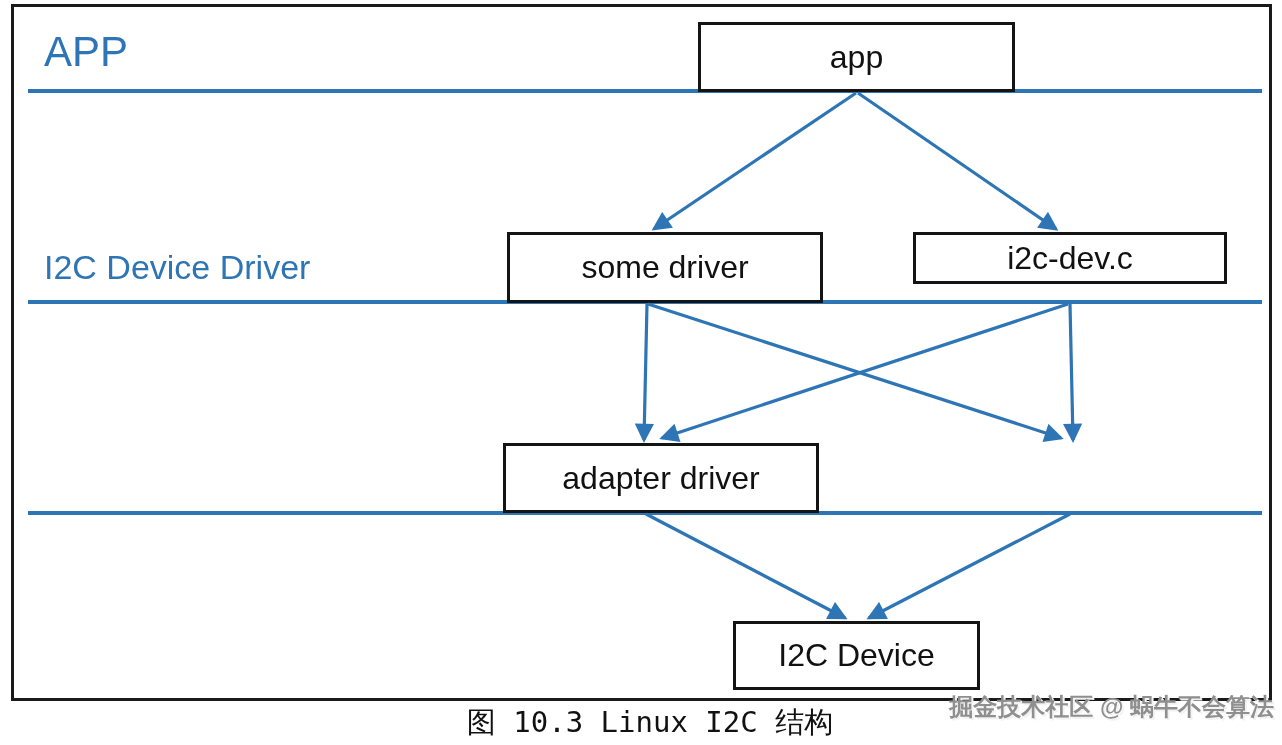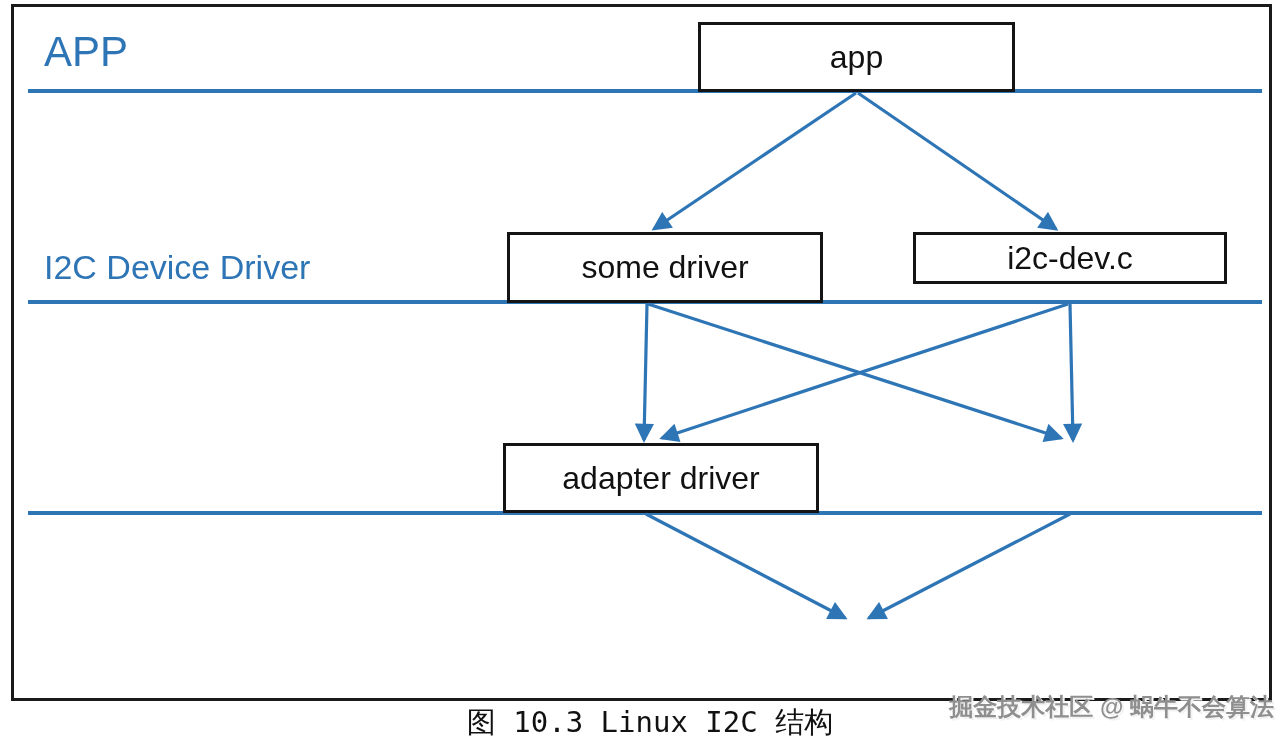--- a/index.html
+++ b/index.html
@@ -125,20 +125,23 @@
   </div>
   <div class="node node-some-driver">
     <span>some driver</span>
   </div>
   <div class="node node-i2c-dev">
     <span>i2c-dev.c</span>
   </div>
   <div class="node node-adapter-driver">
     <span>adapter driver</span>
   </div>
+  <div class="node node-i2c-device">
+    <span>I2C Device</span>
+  </div>
 
   <svg id="edges-svg" viewBox="0 0 1282 745" xmlns="http://www.w3.org/2000/svg">
     <defs>
       <marker id="ah" viewBox="0 0 10 10" refX="8.5" refY="5" markerWidth="6.5" markerHeight="6" orient="auto-start-reverse">
         <path d="M0,0 L10,5 L0,10 z" fill="#2e75b6"></path>
       </marker>
     </defs>
   <line x1="856" y1="93" x2="654" y2="229" stroke="#2e75b6" stroke-width="3.2" marker-end="url(#ah)"></line>
       <line x1="858" y1="93" x2="1056" y2="229" stroke="#2e75b6" stroke-width="3.2" marker-end="url(#ah)"></line>
       <line x1="647" y1="304" x2="644" y2="440" stroke="#2e75b6" stroke-width="3.2" marker-end="url(#ah)"></line>

